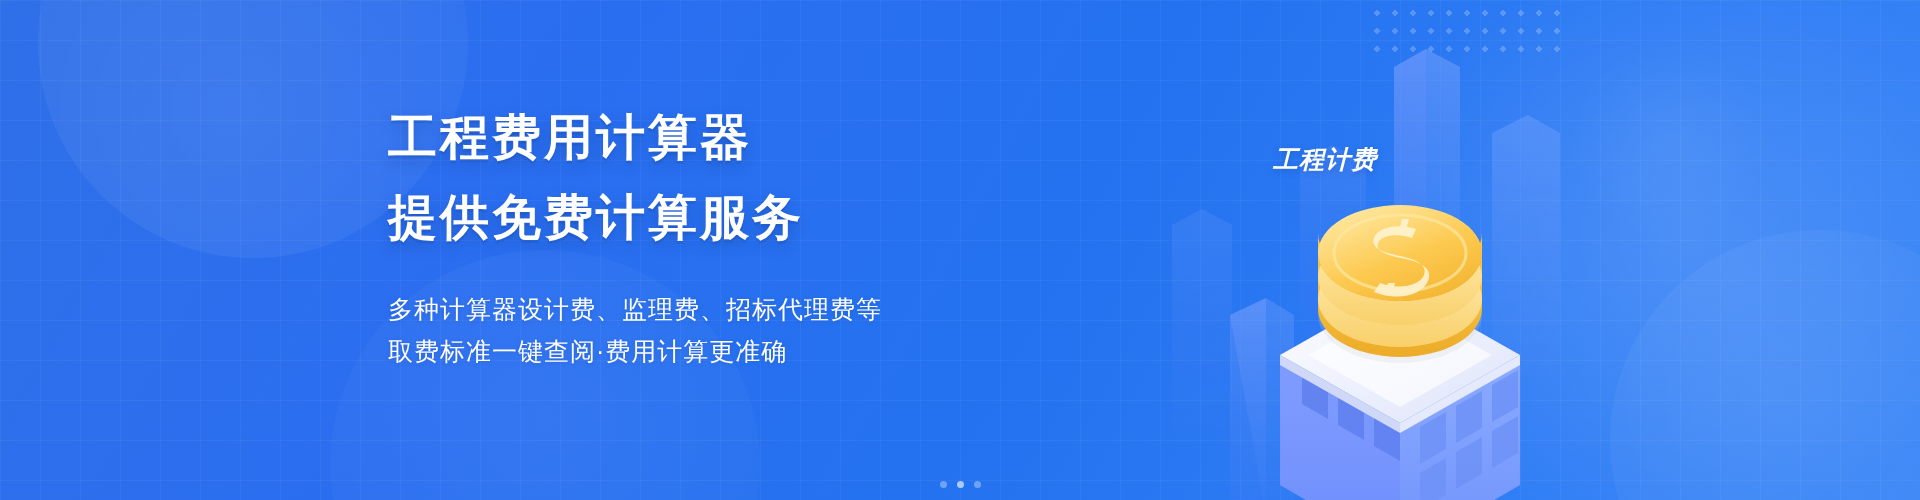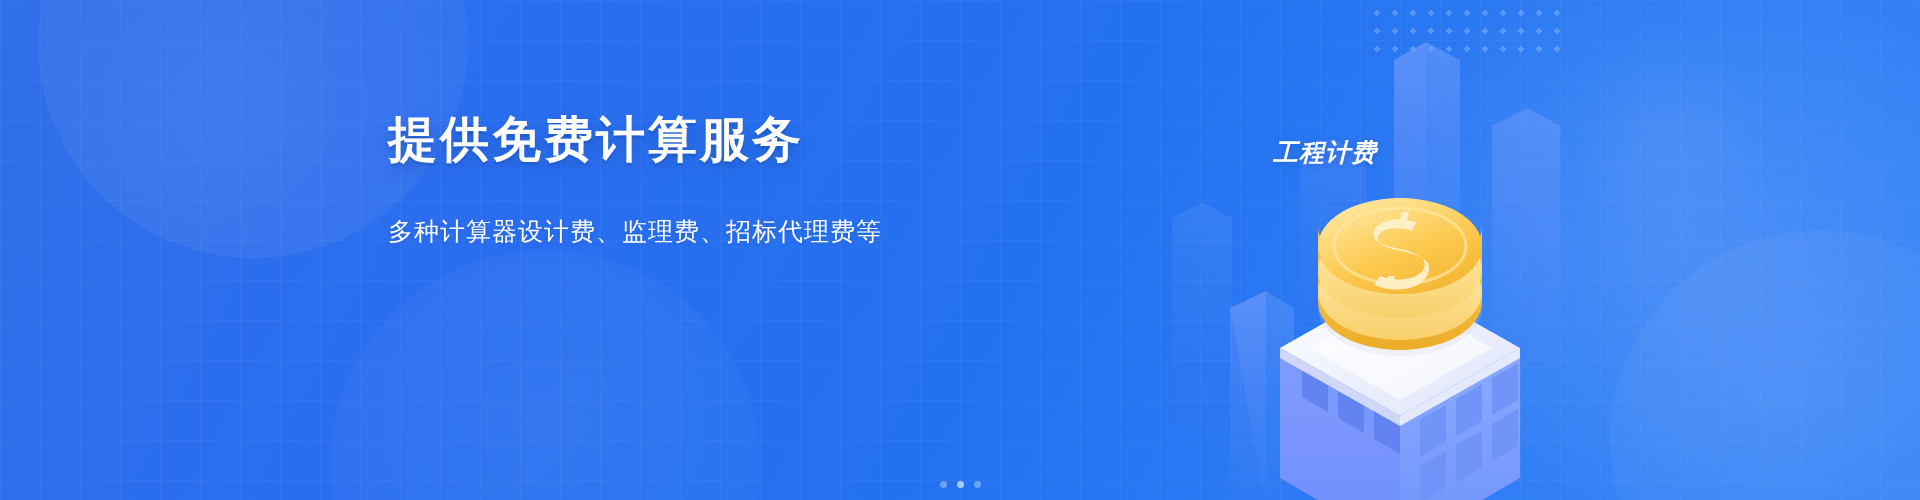--- a/index.html
+++ b/index.html
@@ -107,41 +107,41 @@
     font-size: 49px;
     line-height: 62px;
     font-weight: bold;
     color: #ffffff;
     letter-spacing: 3px;
     text-shadow: 0 3px 0 rgba(25,80,180,0.30), 0 6px 14px rgba(16,52,130,0.30);
     white-space: nowrap;
   }
 
   .headline-2 {
-    margin-top: 2px;
+    margin-top: 18px;
   }
 
   .subcopy {
     margin-top: 40px;
   }
 
   .subline {
     font-size: 25px;
     line-height: 42px;
     color: #ffffff;
     letter-spacing: 1px;
     white-space: nowrap;
     text-shadow: 0 1px 4px rgba(20,60,140,0.22);
   }
 
   
   .art {
     position: absolute;
     left: 1080px;
-    top: 8px;
+    top: 15px;
     width: 560px;
     height: 436px;
   }
 
   .art svg {
     display: block;
   }
 
   .art-label {
     position: absolute;
@@ -187,23 +187,25 @@
     <div class="grid-overlay"></div>
     <div class="circle-tl"></div>
     <div class="circle-bl"></div>
     <div class="circle-r-small"></div>
     <div class="circle-br"></div>
     <div class="glow-right"></div>
     <div class="dot-grid"></div>
   </div>
 
   <div class="copy">
+    <div class="headline">工程费用计算器</div>
     <div class="headline headline-2">提供免费计算服务</div>
     <div class="subcopy">
       <div class="subline">多种计算器设计费、监理费、招标代理费等</div>
+      <div class="subline">取费标准一键查阅·费用计算更准确</div>
     </div>
   </div>
 
   <div class="art">
     <svg width="560" height="500" viewBox="0 0 560 500">
       <defs>
         <linearGradient id="barA" x1="0" y1="0" x2="0" y2="1">
           <stop offset="0%" stop-color="#6f97fb" stop-opacity="0.55"></stop>
           <stop offset="100%" stop-color="#4f82f8" stop-opacity="0.18"></stop>
         </linearGradient>

